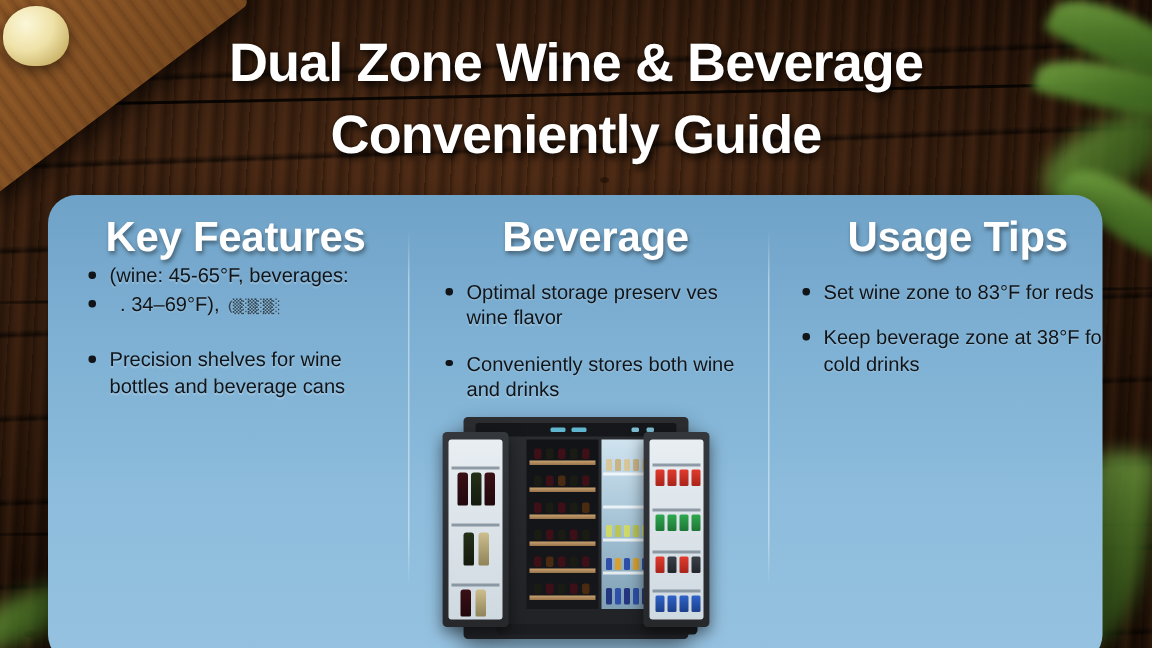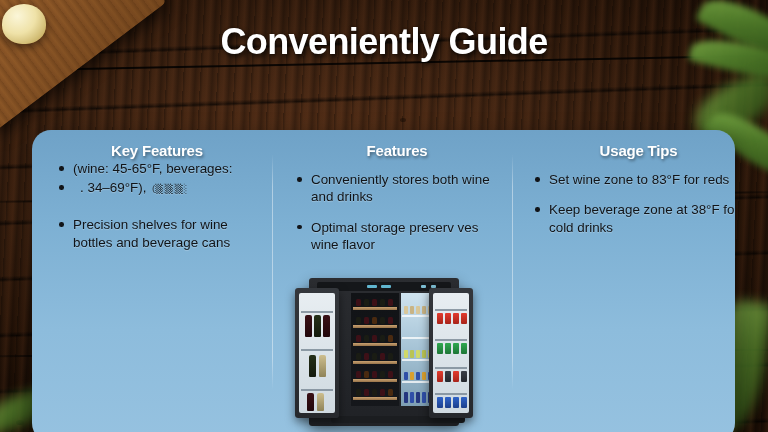--- a/index.html
+++ b/index.html
@@ -119,21 +119,21 @@
     box-sizing: border-box;
   }
   .col-1 { left: 0px;   width: 240px; padding: 12px 16px 0 26px; }
   .col-2 { left: 240px; width: 240px; padding: 12px 14px 0 24px; }
   .col-3 { left: 480px; width: 243px; padding: 12px 16px 0 22px; }
 
   .col-head {
     margin: 0 0 12px 0;
     text-align: center;
     color: #ffffff;
-    font-size: 15px;
+    font-size: 28px;
     font-weight: bold;
     letter-spacing: -0.2px;
     text-shadow: 1px 2px 3px rgba(0,0,0,0.42);
   }
   .col-3 .col-head { margin-left: 4px; }
 
   ul.bullets {
     list-style: none;
     margin: 0;
     padding: 0;
@@ -347,41 +347,42 @@
 
   <div class="leaf" style="right:-26px; top:8px;   width:96px;  height:36px; transform:rotate(28deg);"></div>
   <div class="leaf" style="right:-34px; top:44px;  width:112px; height:30px; transform:rotate(14deg);"></div>
   <div class="leaf leaf-soft" style="right:-10px; top:84px; width:86px; height:44px; transform:rotate(-22deg);"></div>
   <div class="leaf" style="right:-40px; top:128px; width:104px; height:34px; transform:rotate(36deg);"></div>
   <div class="leaf leaf-soft" style="right:4px;  top:300px; width:58px; height:132px; transform:rotate(8deg); border-radius:52% 10% 52% 10%;"></div>
   <div class="leaf leaf-soft" style="right:40px; top:336px; width:40px; height:110px; transform:rotate(-6deg); border-radius:52% 10% 52% 10%;"></div>
   <div class="leaf leaf-soft" style="left:-18px; top:396px; width:72px; height:30px; transform:rotate(-18deg);"></div>
 
   <div class="title">
+    <span>Dual Zone Wine &amp; Beverage</span>
     <span class="l2">Conveniently Guide</span>
   </div>
 
   <div class="panel">
     <div class="divider div-1"></div>
     <div class="divider div-2"></div>
 
     <div class="col col-1">
       <h2 class="col-head">Key Features</h2>
       <ul class="bullets">
         <li class="tight"><span>(wine: 45-65°F, beverages:</span></li>
         <li class="tight" style="padding-left:22px;"><span>. 34–69°F),</span> <span class="glyph-noise">(▒░▒░▒░</span></li>
         <li class="gap">Precision shelves for wine bottles and beverage cans</li>
       </ul>
     </div>
 
     <div class="col col-2">
-      <h2 class="col-head">Features</h2>
+      <h2 class="col-head">Beverage</h2>
       <ul class="bullets">
+        <li>Optimal storage preserv ves wine flavor</li>
         <li>Conveniently stores both wine and drinks</li>
-        <li>Optimal storage preserv ves wine flavor</li>
       </ul>
     </div>
 
     <div class="col col-3">
       <h2 class="col-head">Usage Tips</h2>
       <ul class="bullets">
         <li>Set wine zone to 83°F for reds</li>
         <li>Keep beverage zone at 38°F for cold drinks</li>
       </ul>
     </div>

